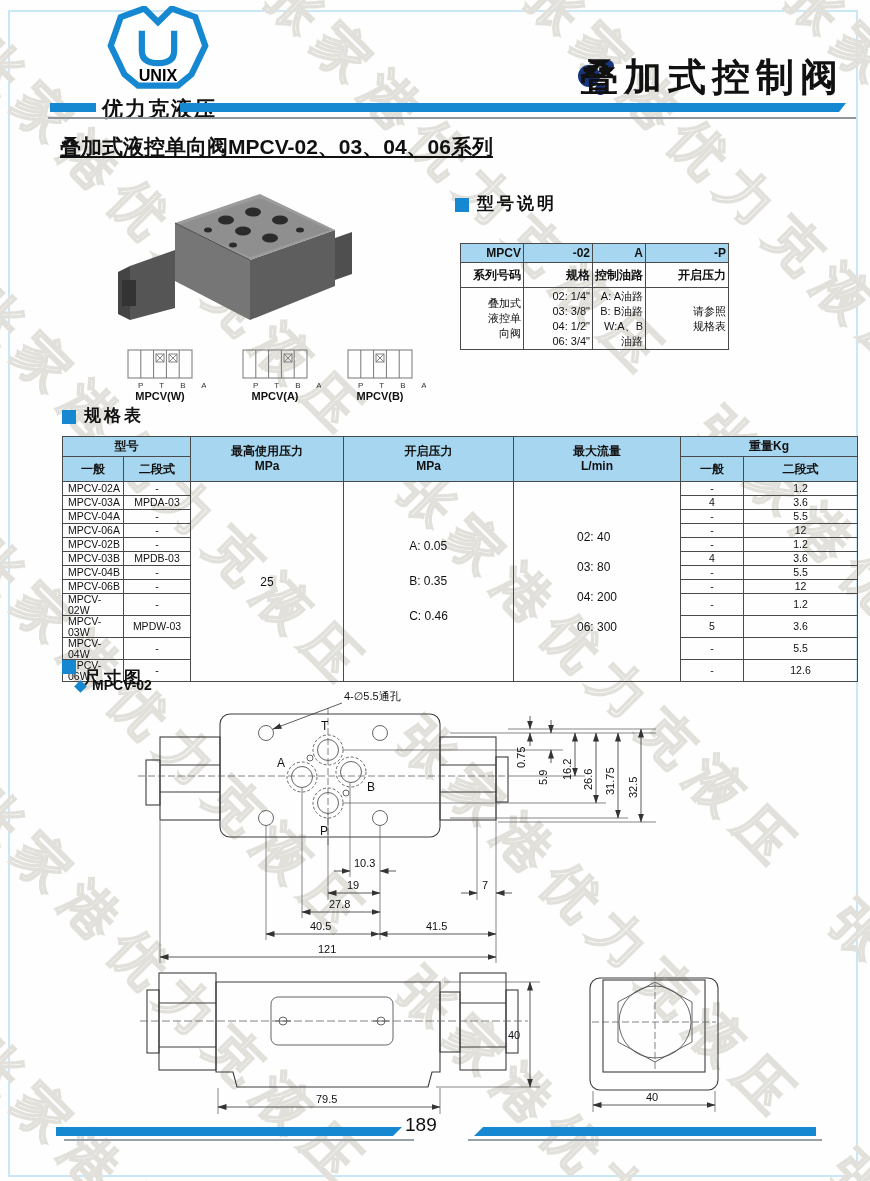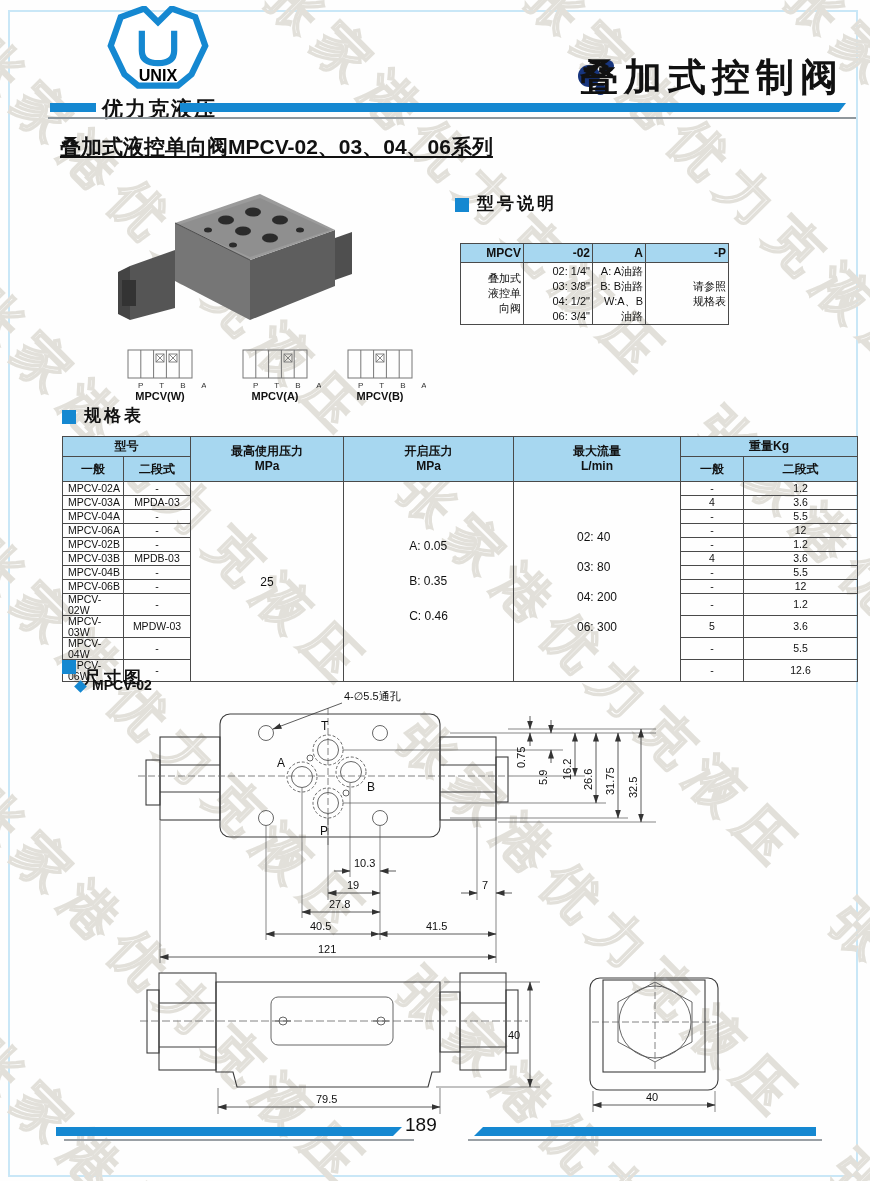--- a/index.html
+++ b/index.html
@@ -118,20 +118,26 @@
         </colgroup>
       <thead>
         <tr>
           <th>MPCV</th>
           <th>-02</th>
           <th>A</th>
           <th>-P</th>
         </tr>
       </thead>
       <tbody>
+        <tr class="lblrow">
+          <td>系列号码</td>
+          <td>规格</td>
+          <td>控制油路</td>
+          <td>开启压力</td>
+        </tr>
         <tr class="detrow">
           <td class="pre">叠加式
 液控单
 向阀</td>
           <td class="pre">02: 1/4"
 03: 3/8"
 04: 1/2"
 06: 3/4"</td>
           <td class="pre">A: A油路
 B: B油路

